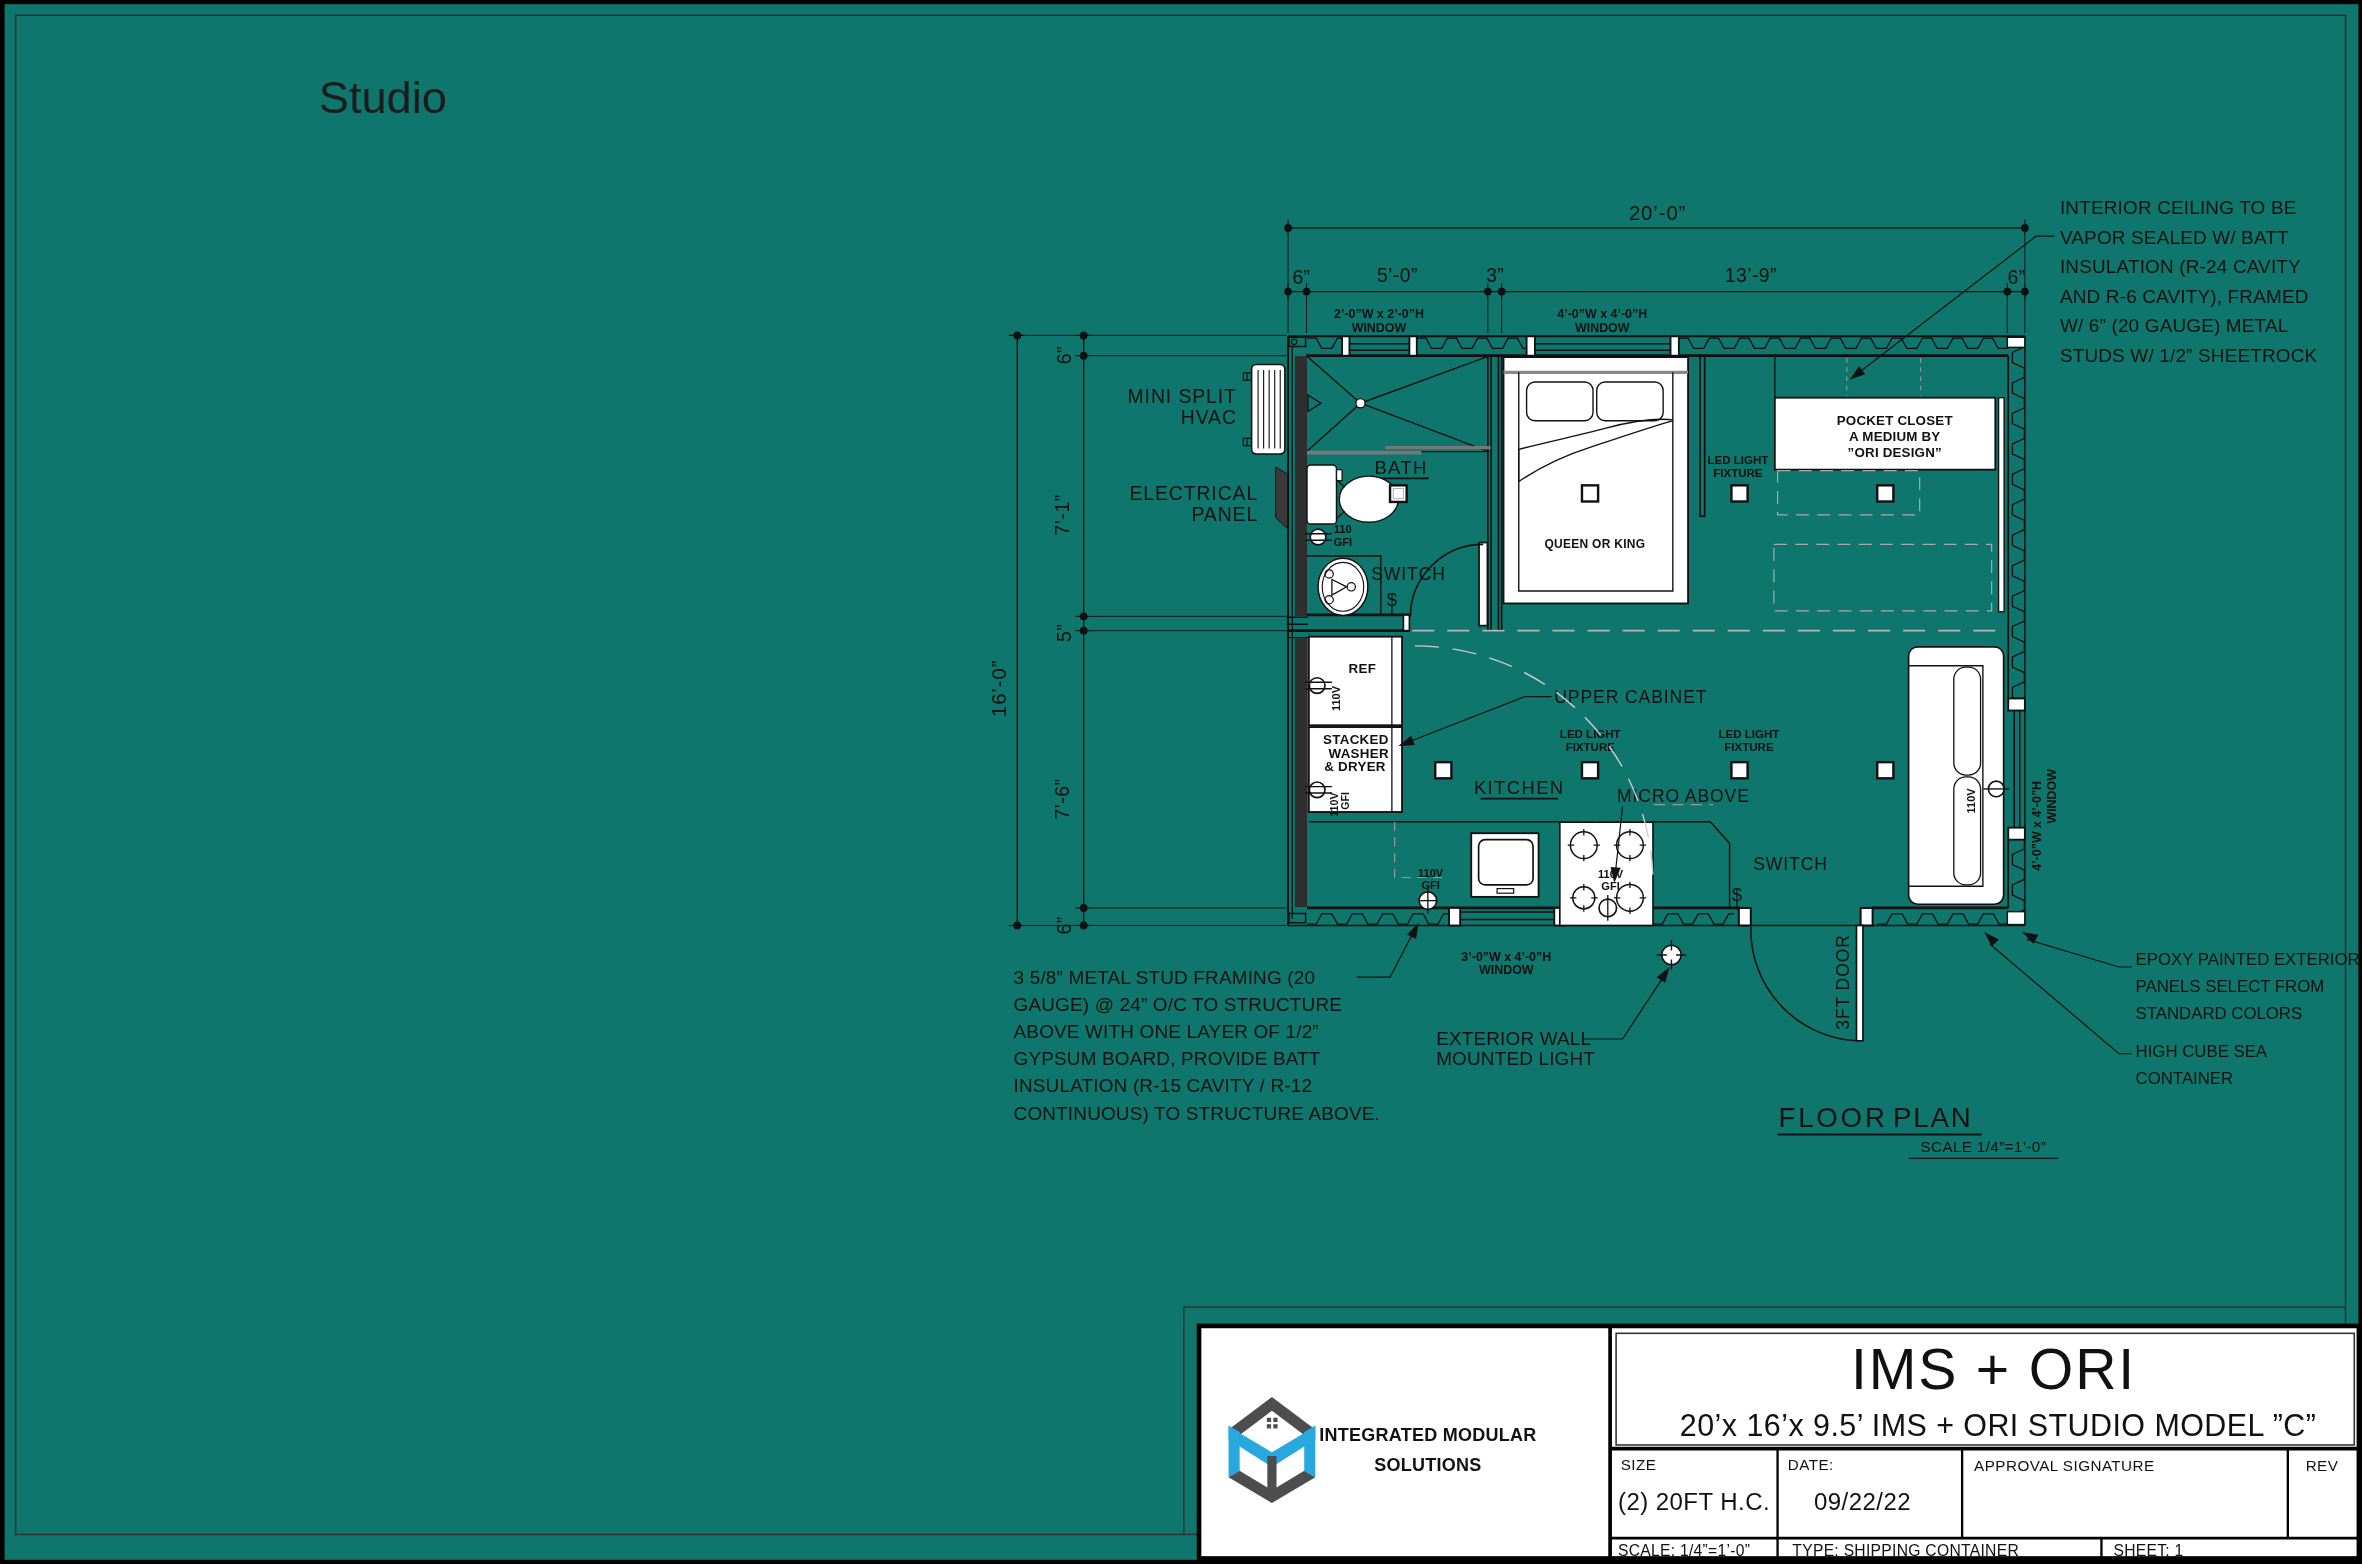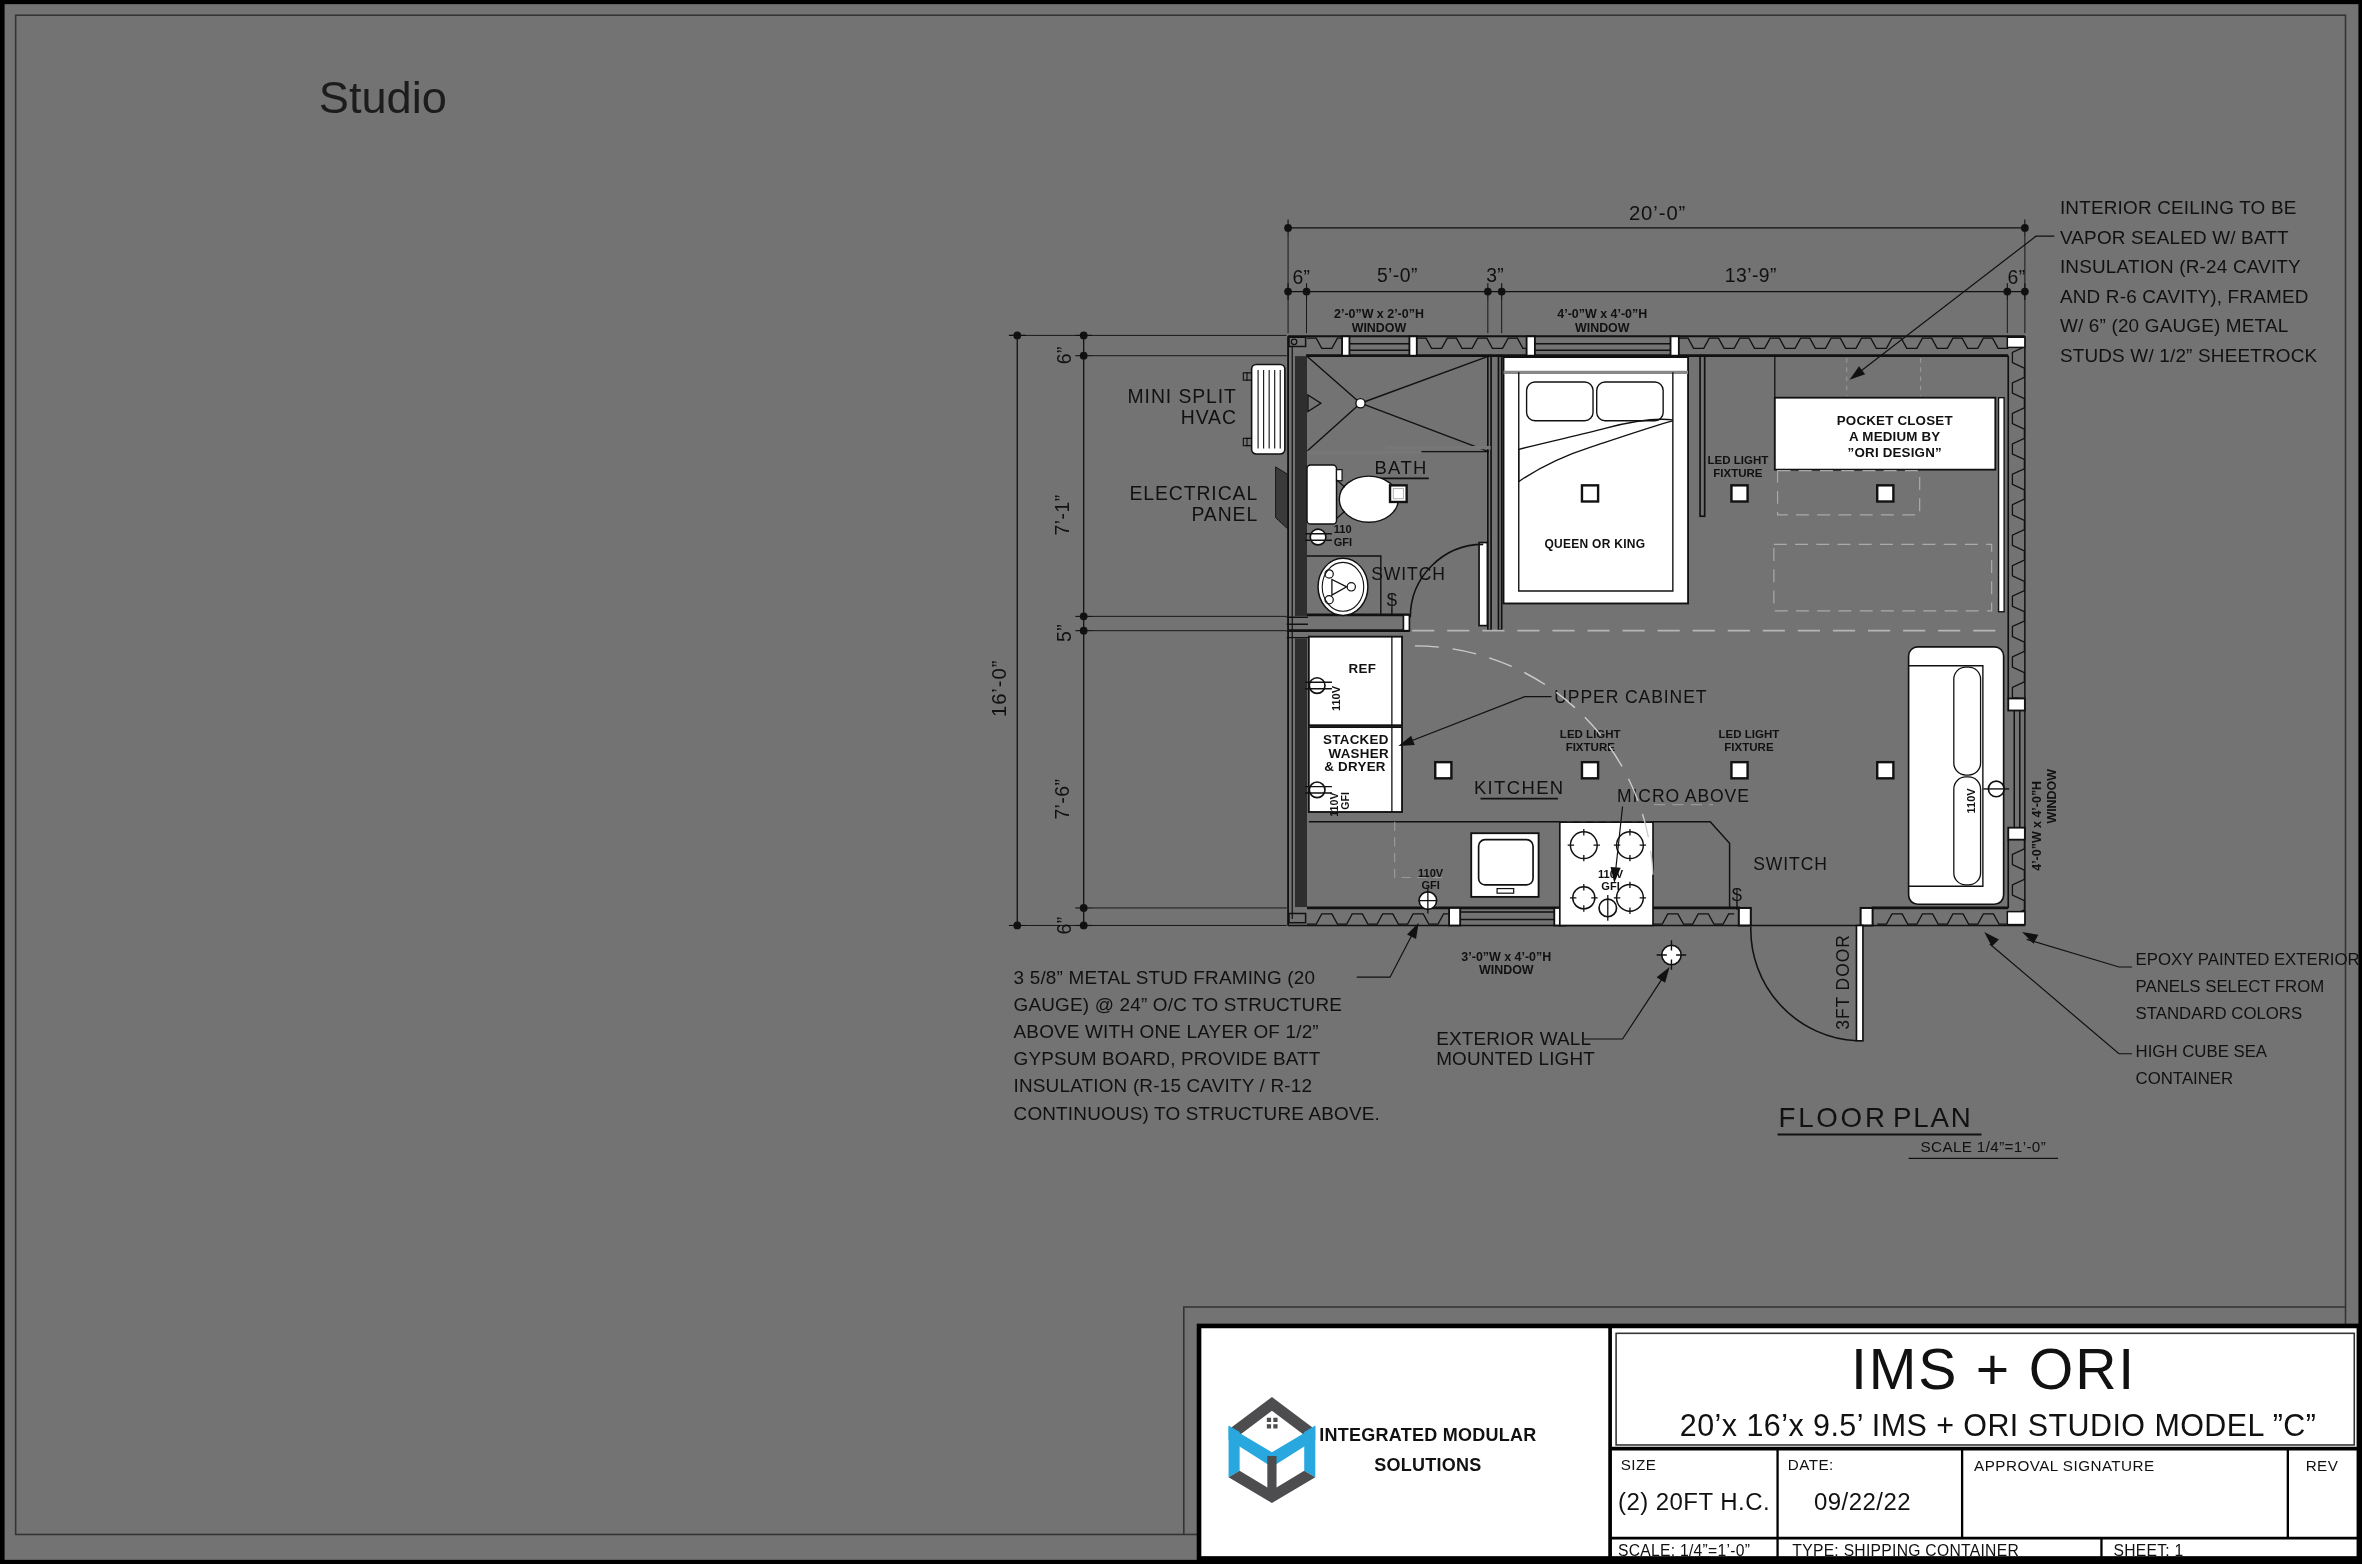--- a/index.html
+++ b/index.html
@@ -1,14 +1,14 @@
 <!DOCTYPE html>
 <html style="font-size:14.8px"><head><meta charset="utf-8"><title>Studio Floor Plan</title><style>
 html,body{margin:0;padding:0;background:#fff;}
-#page{position:relative;width:2363px;height:1564px;background:#737373;overflow:hidden;}
+#page{position:relative;width:2363px;height:1564px;background:#0f766e;overflow:hidden;}
 svg{position:absolute;left:0;top:0;}
 svg text{font-family:"Liberation Sans",sans-serif;}
 </style></head><body>
 <div id="page">
 <svg width="2363" height="1564" viewBox="0 0 2560 1695" fill="none" stroke="none">
 
 <g>
         <rect x="2" y="2" width="2556" height="1691" stroke="#000" stroke-width="5" fill="none"></rect>
       </g>
 

